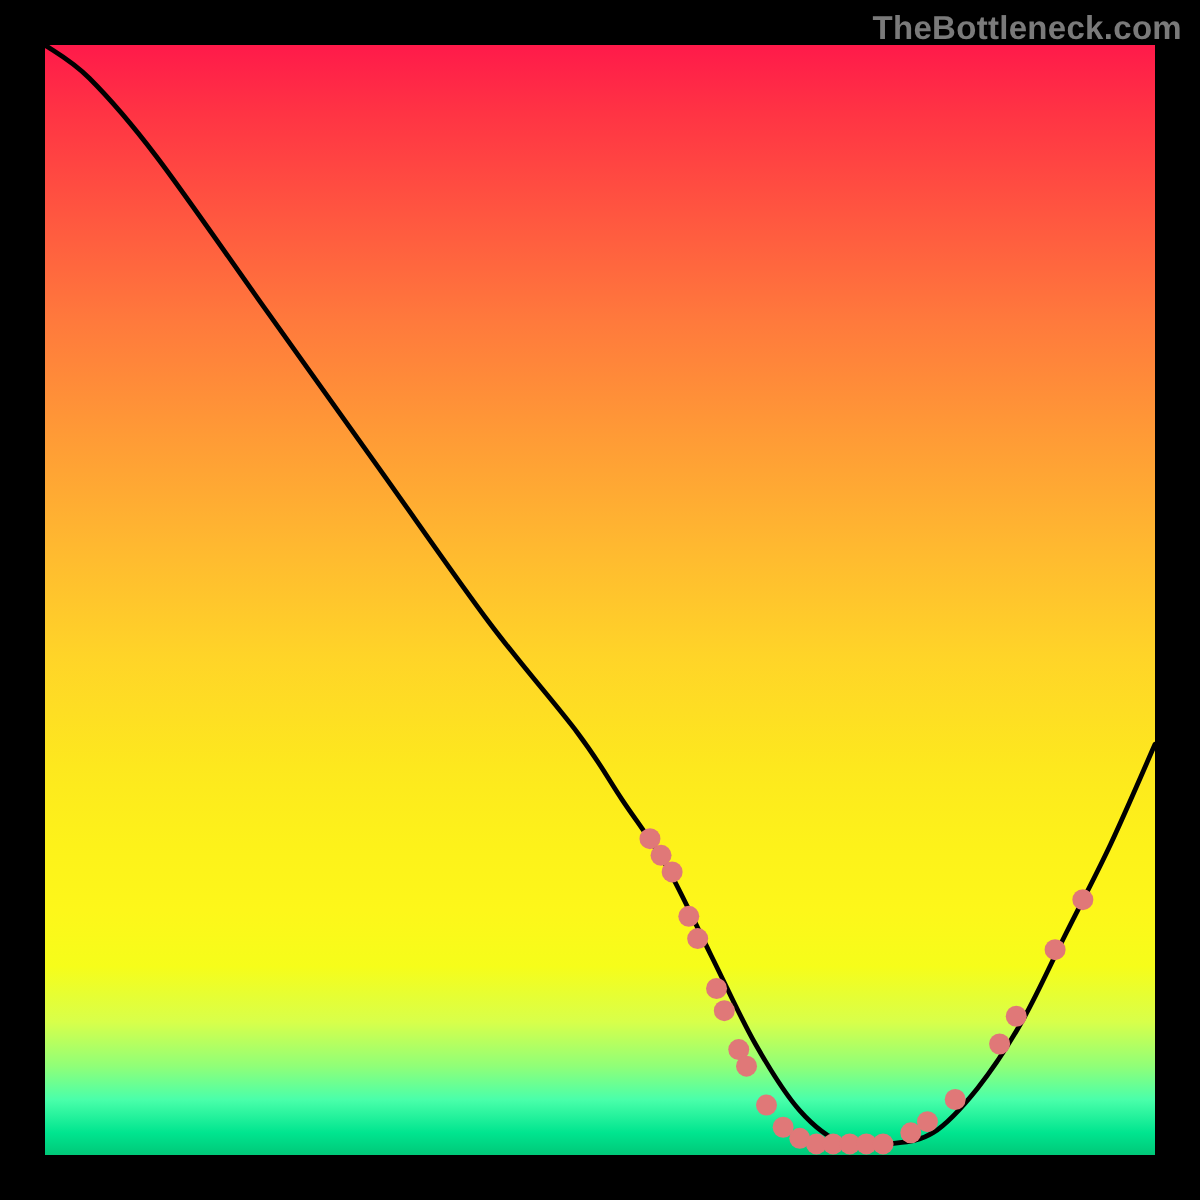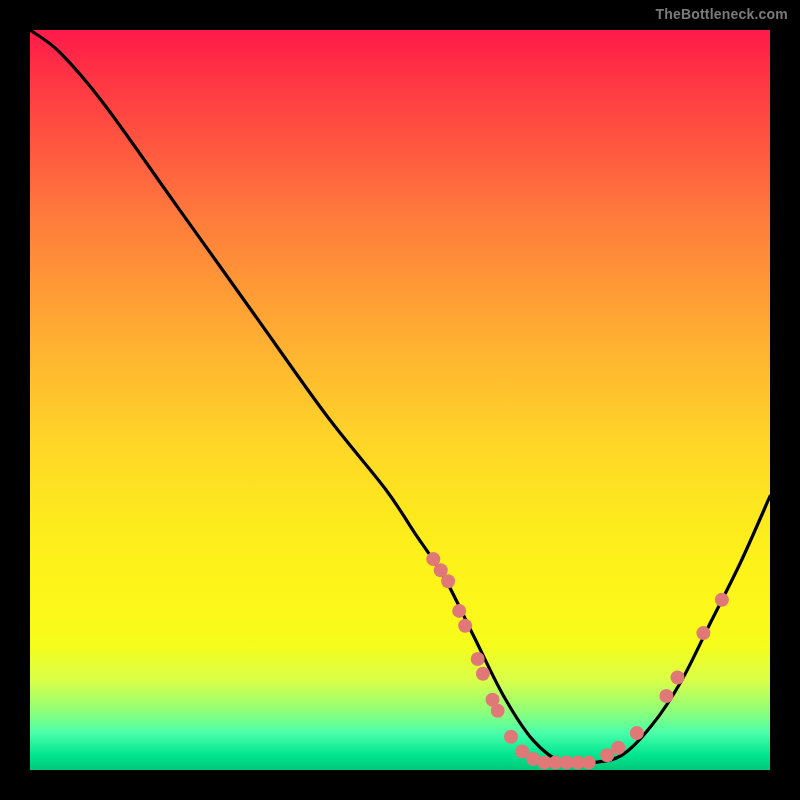--- a/index.html
+++ b/index.html
@@ -38,21 +38,21 @@
       #4affaa 95%,
       #00e58f 98%,
       #00c878 100%
     );
   }
   .watermark {
     position: absolute;
     top: 6px;
     right: 12px;
     font-family: Arial, Helvetica, sans-serif;
-    font-size: 14px;
+    font-size: 22px;
     font-weight: bold;
     color: #7a7a7a;
     letter-spacing: 0.2px;
     user-select: none;
   }
   svg.curve {
     position: absolute;
     left: 0;
     top: 0;
     width: 740px;

